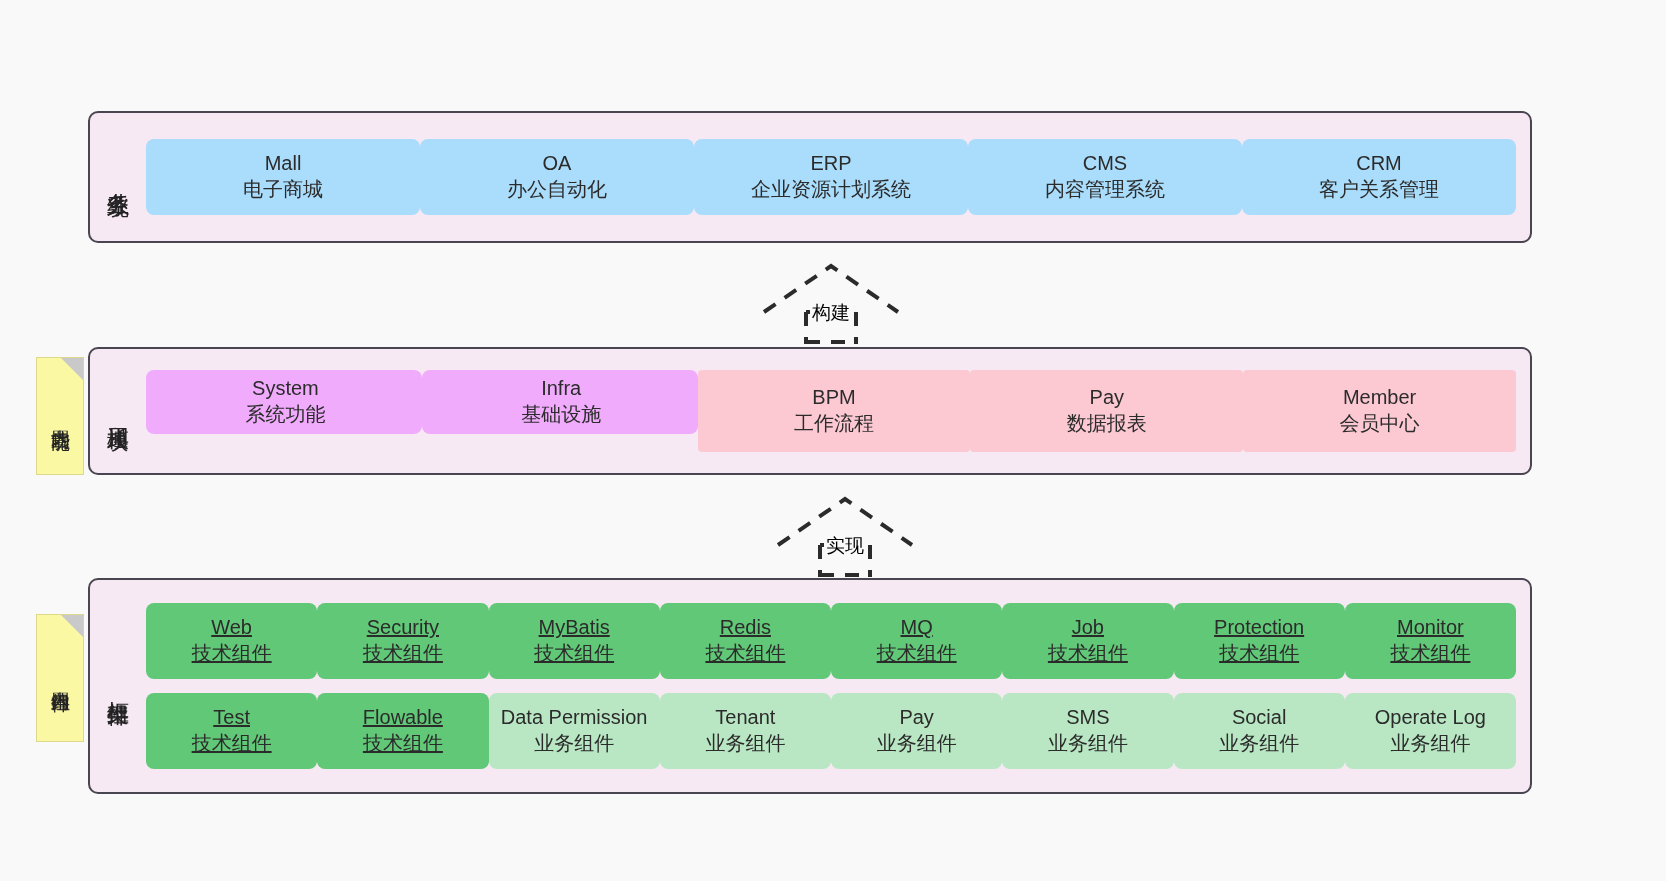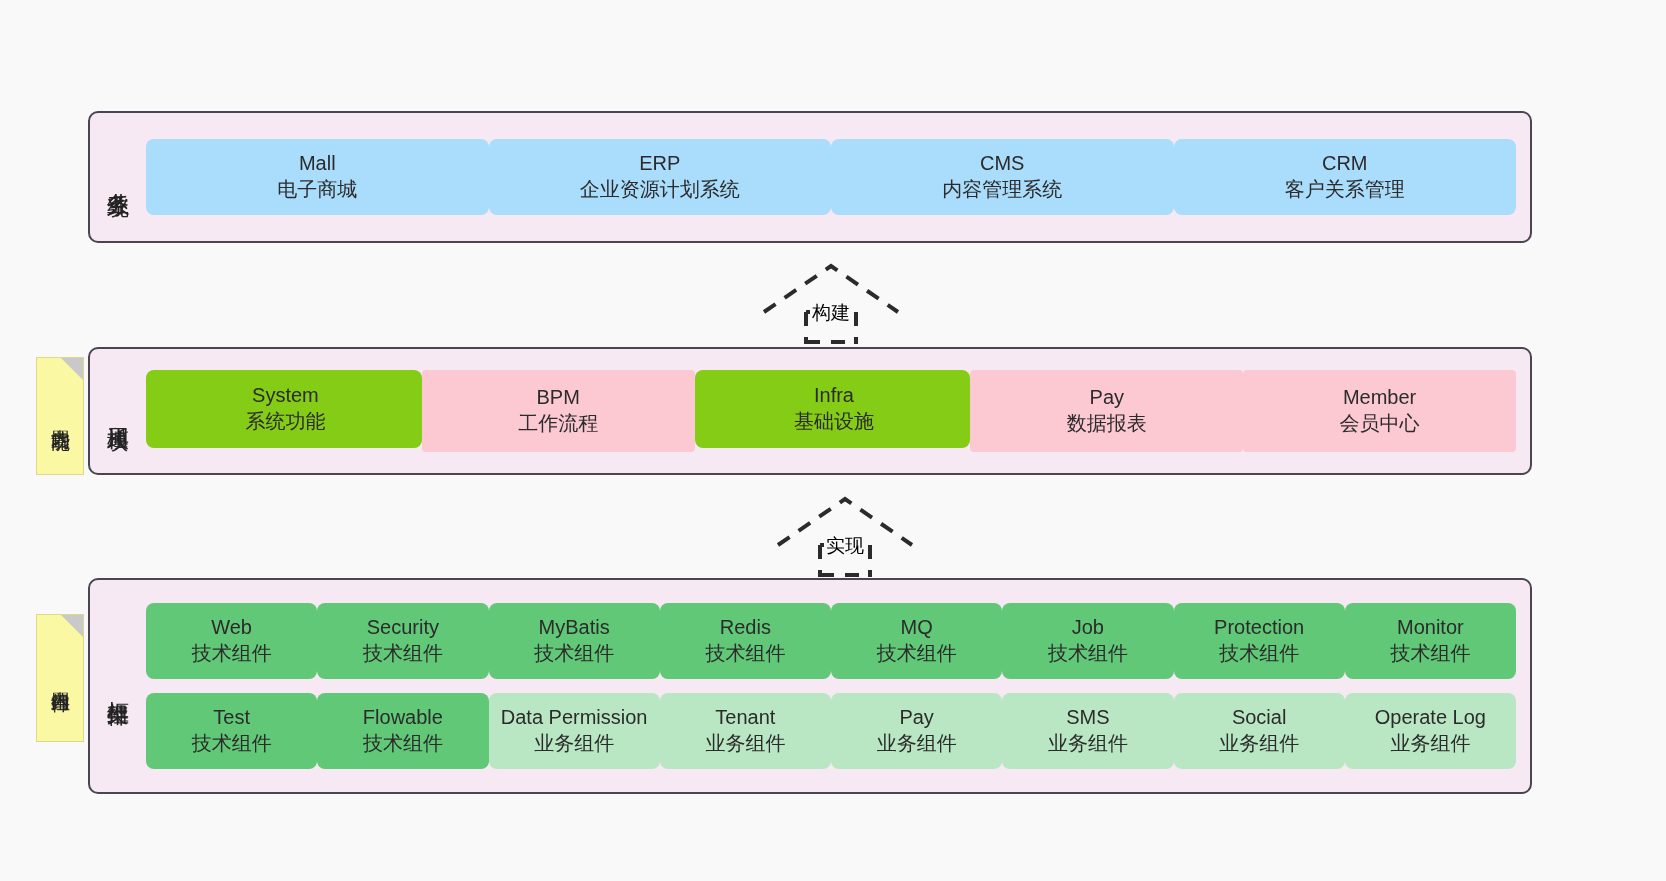--- a/index.html
+++ b/index.html
@@ -67,23 +67,23 @@
     text-align: center;
     font-size: 20px;
     line-height: 1.28;
     color: #2b2b2b;
     padding: 4px 6px;
   }
   .node .en { white-space: normal; }
   .node .cn { white-space: nowrap; }
 
   .biz   { background: #aadcfb; border-radius: 8px; height: 76px; }
-  .mod-strong { background: #84cc16; border-radius: 8px; height: 78px; padding-left: 9px; }
+  .mod-strong { background: #f0abfc; border-radius: 8px; height: 64px; padding-left: 9px; }
   .mod-soft   { background: #fcc9d3; border-radius: 4px; height: 82px; }
-  .fw-strong  { background: #61c878; border-radius: 8px; height: 76px; }
+  .fw-strong  { background: #61c878; border-radius: 8px; height: 76px; text-decoration: underline; }
   .fw-soft    { background: #b9e7c4; border-radius: 8px; height: 76px; }
 
   
   .sticky {
     position: absolute;
     width: 48px;
     background: #fbf8a3;
     border: 1px solid #ddd98a;
     display: flex;
     align-items: center;
@@ -126,20 +126,24 @@
 <div class="layer" style="left:88px; top:111px; width:1444px; height:132px;">
   <div class="layer-label">业务系统</div>
   <div class="layer-body">
     <div class="row">
 
       <div class="node biz">
         <span class="en">Mall</span>
         <span class="cn">电子商城</span>
       </div>
 
+      <div class="node biz">
+        <span class="en">OA</span>
+        <span class="cn">办公自动化</span>
+      </div>
 
       <div class="node biz">
         <span class="en">ERP</span>
         <span class="cn">企业资源计划系统</span>
       </div>
 
       <div class="node biz">
         <span class="en">CMS</span>
         <span class="cn">内容管理系统</span>
       </div>
@@ -169,28 +173,28 @@
 <div class="layer" style="left:88px; top:347px; width:1444px; height:128px;">
   <div class="layer-label">通用模块</div>
   <div class="layer-body">
     <div class="row">
 
       <div class="node mod-strong">
         <span class="en">System</span>
         <span class="cn">系统功能</span>
       </div>
 
+      <div class="node mod-strong">
+        <span class="en">Infra</span>
+        <span class="cn">基础设施</span>
+      </div>
+
       <div class="node mod-soft">
         <span class="en">BPM</span>
         <span class="cn">工作流程</span>
-      </div>
-
-      <div class="node mod-strong">
-        <span class="en">Infra</span>
-        <span class="cn">基础设施</span>
       </div>
 
       <div class="node mod-soft">
         <span class="en">Pay</span>
         <span class="cn">数据报表</span>
       </div>
 
       <div class="node mod-soft">
         <span class="en">Member</span>
         <span class="cn">会员中心</span>

